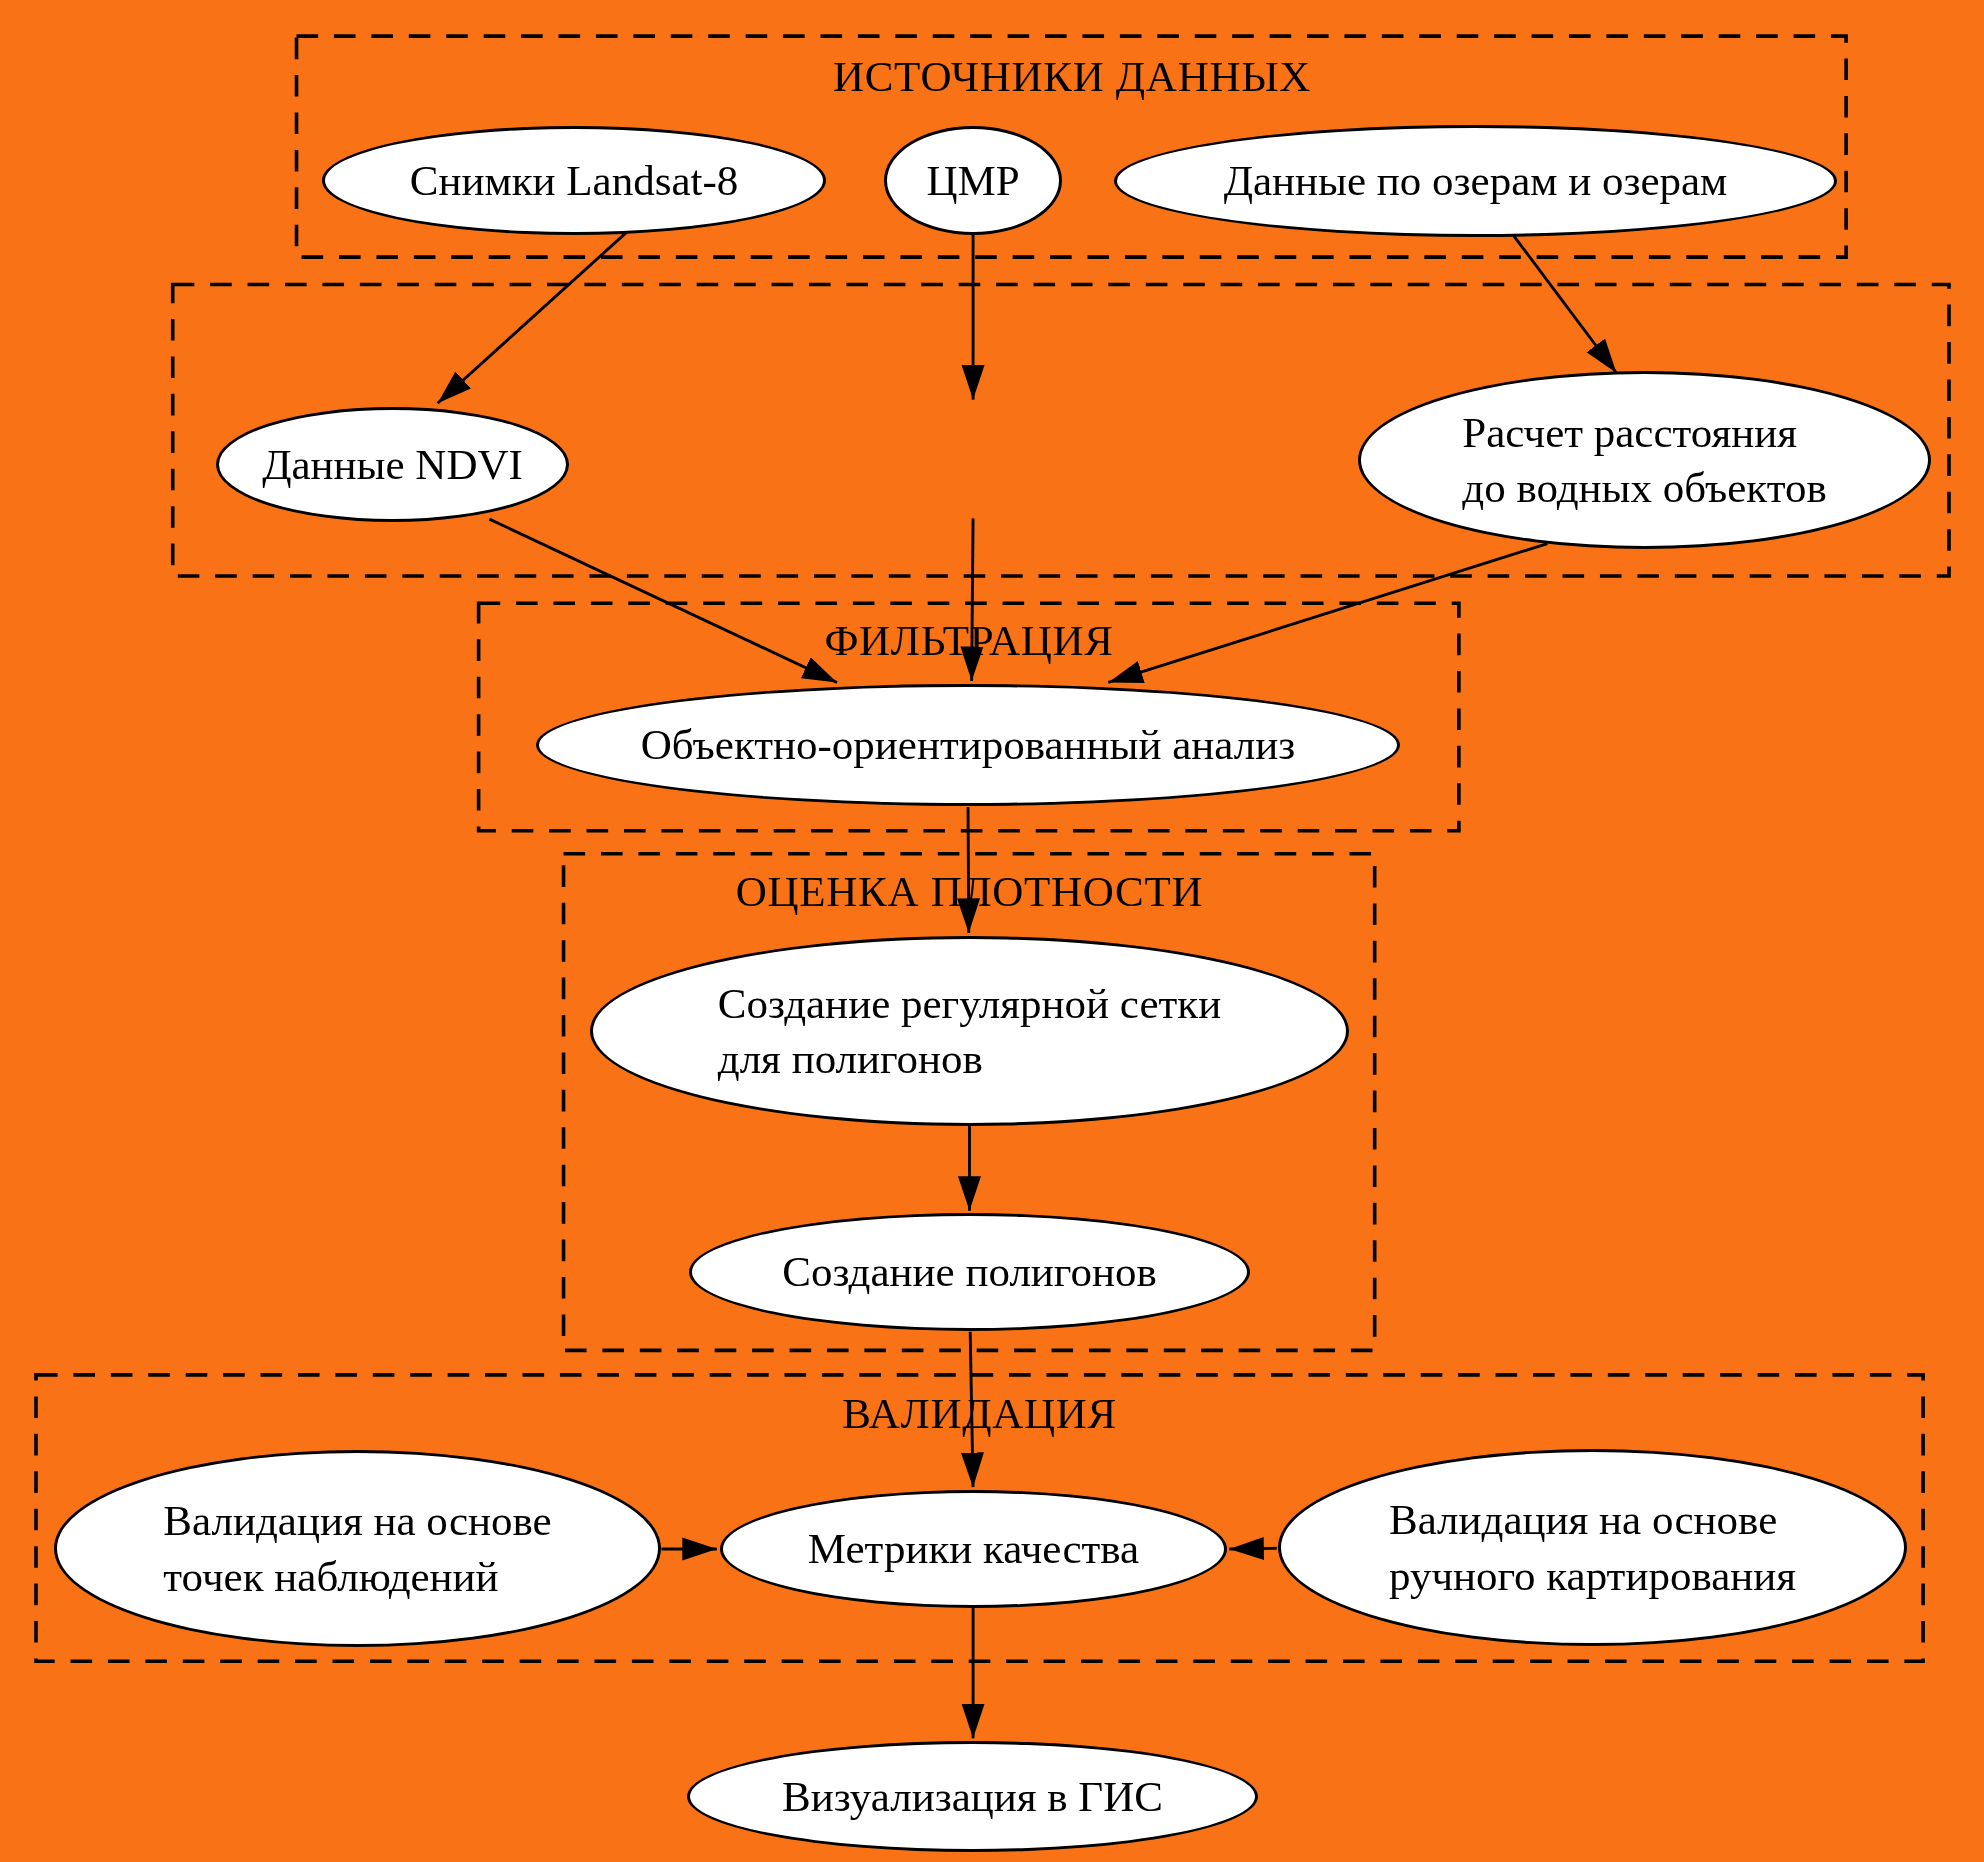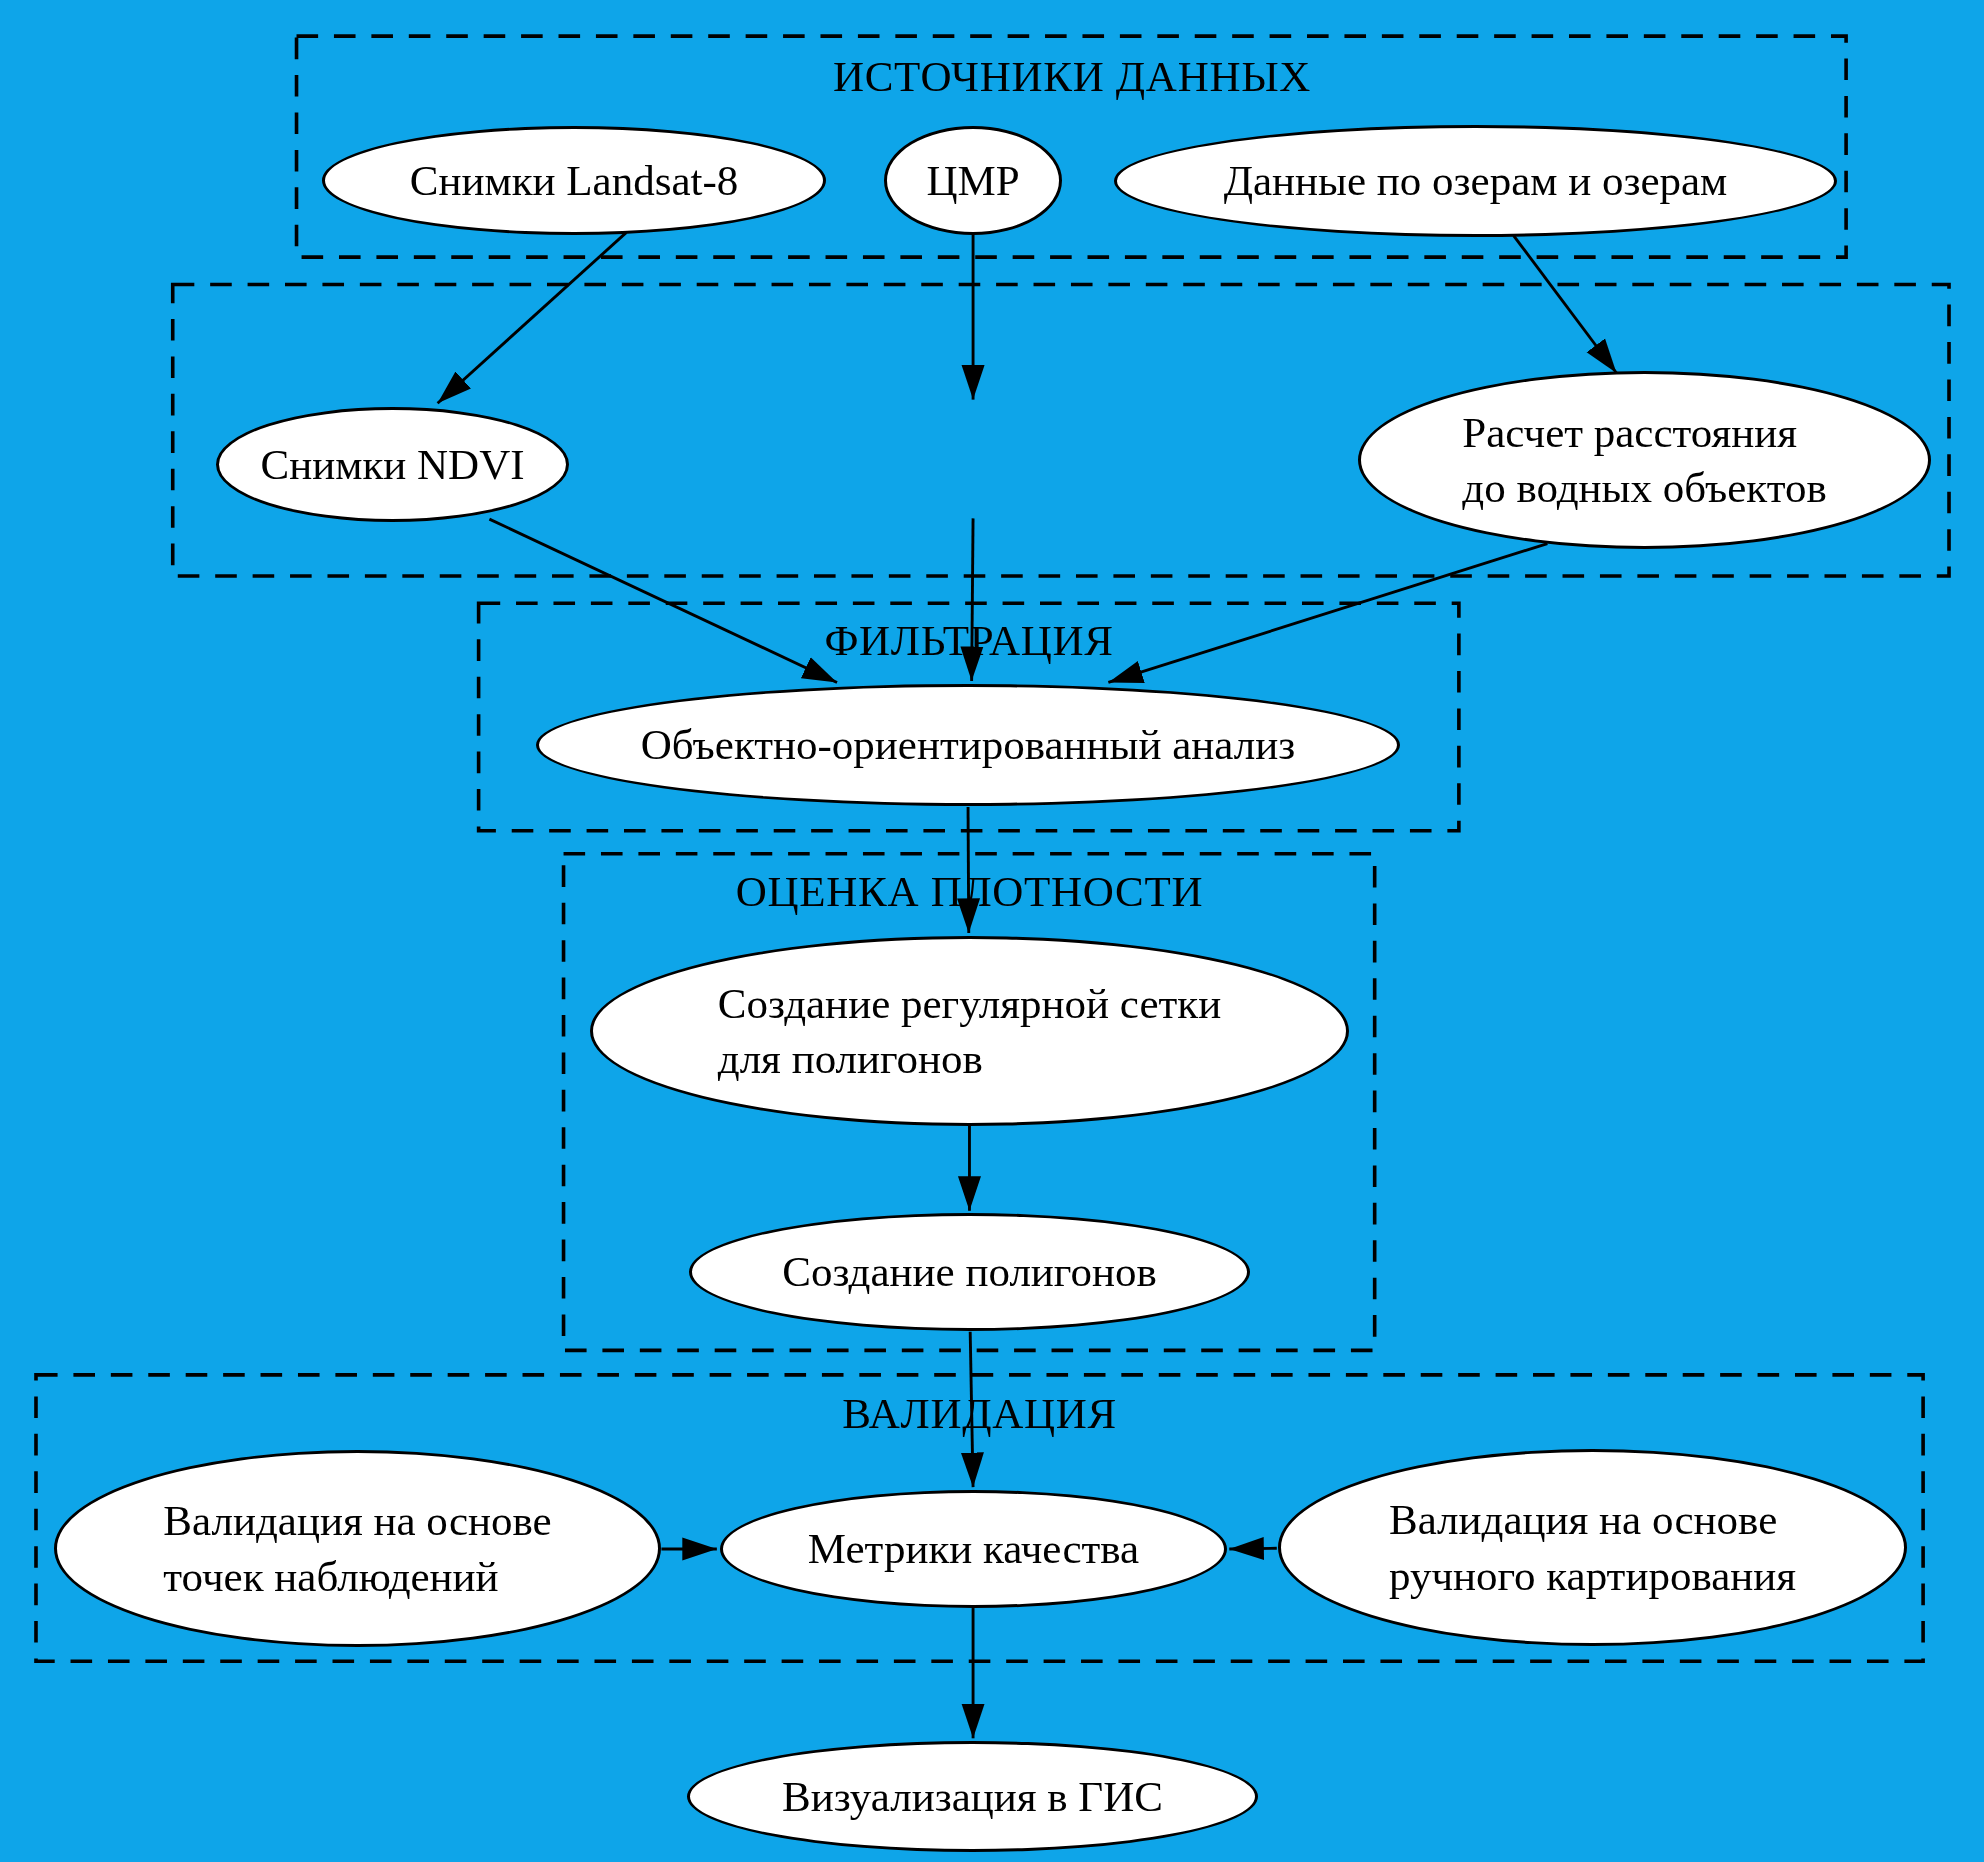--- a/index.html
+++ b/index.html
@@ -5,21 +5,21 @@
 <style>
   html, body {
     margin: 0;
     padding: 0;
     background: #ffffff;
   }
   .canvas {
     position: relative;
     width: 1985px;
     height: 1863px;
-    background: #0ea5e9;
+    background: #f97316;
     font-family: "Liberation Serif", "DejaVu Serif", serif;
     color: #000000;
   }
   svg.geometry {
     position: absolute;
     left: 0; top: 0;
     width: 1985px; height: 1863px;
   }
   .cluster-title {
     position: absolute;
@@ -101,21 +101,21 @@
   </svg>
 
   <div class="cluster-title t-sources">ИСТОЧНИКИ ДАННЫХ</div>
   <div class="cluster-title t-filtration">ФИЛЬТРАЦИЯ</div>
   <div class="cluster-title t-density">ОЦЕНКА ПЛОТНОСТИ</div>
   <div class="cluster-title t-validation">ВАЛИДАЦИЯ</div>
 
   <div class="node n-landsat">Снимки Landsat-8</div>
   <div class="node n-dem">ЦМР</div>
   <div class="node n-rivers">Данные по озерам и озерам</div>
-  <div class="node n-ndvi">Снимки NDVI</div>
+  <div class="node n-ndvi">Данные NDVI</div>
   <div class="node n-dist">Расчет расстояния
 до водных объектов</div>
   <div class="node n-grid">Создание регулярной сетки
 для полигонов</div>
   <div class="node n-ooa">Объектно-ориентированный анализ</div>
   <div class="node n-poly">Создание полигонов</div>
   <div class="node n-valpoints">Валидация на основе
 точек наблюдений</div>
   <div class="node n-metrics">Метрики качества</div>
   <div class="node n-valmanual">Валидация на основе

